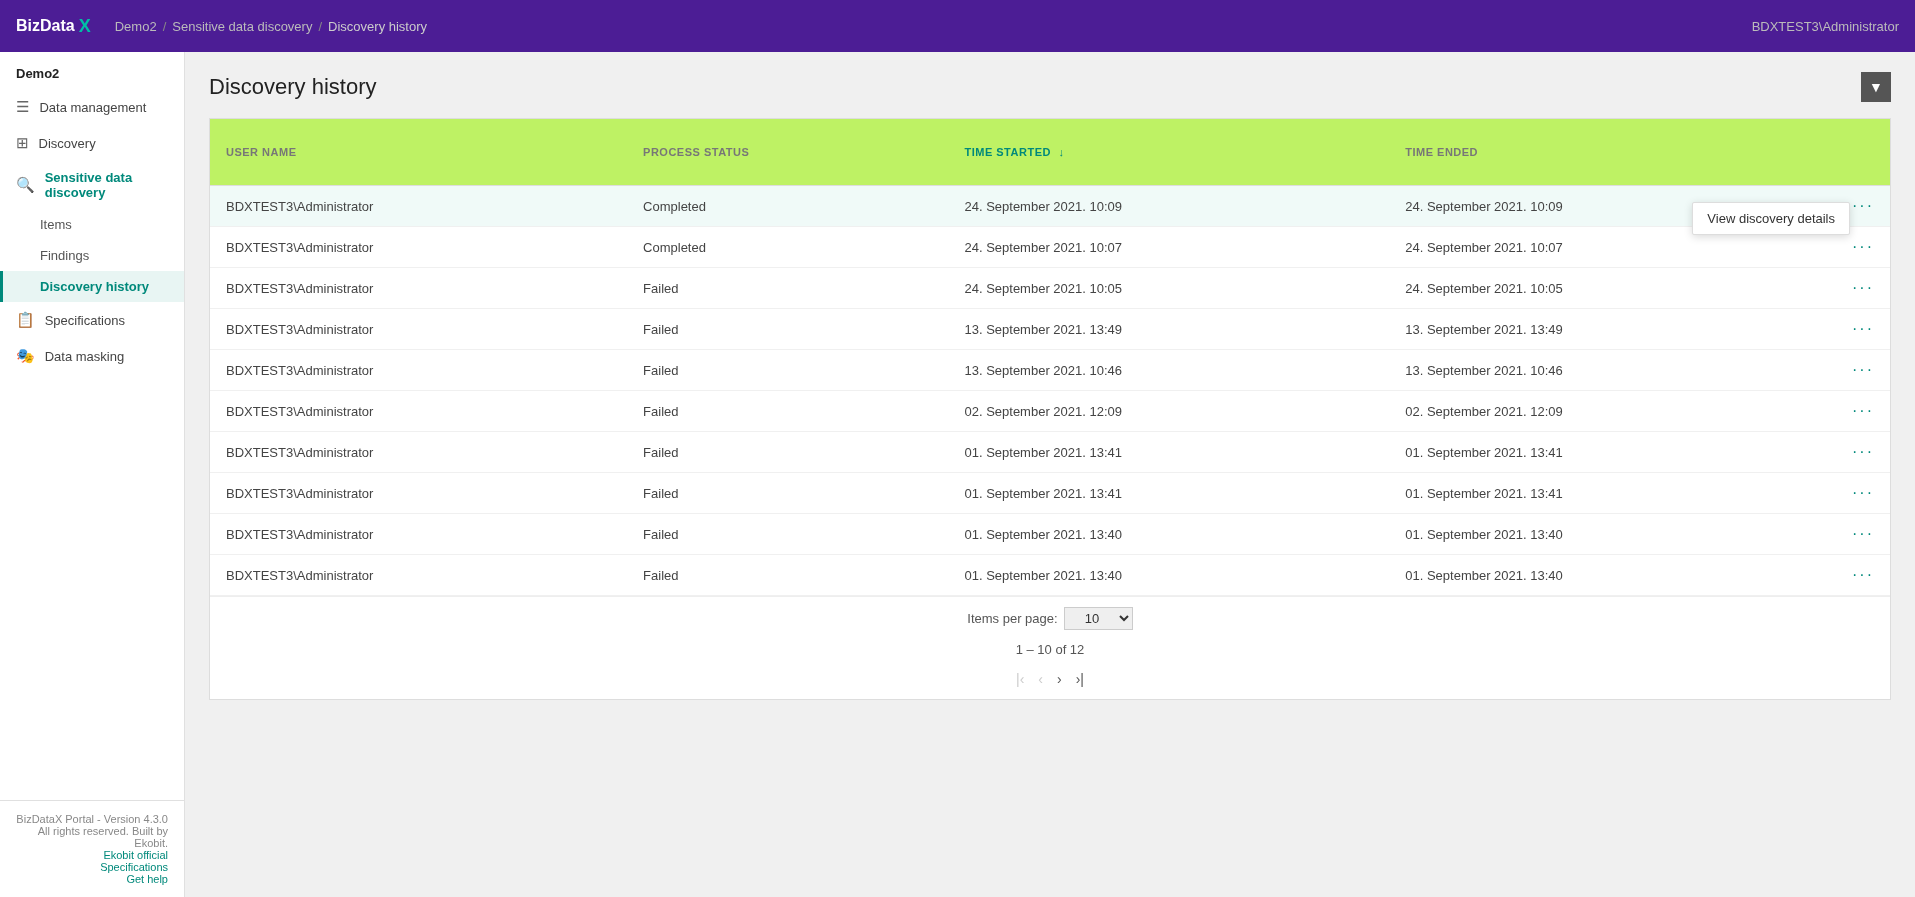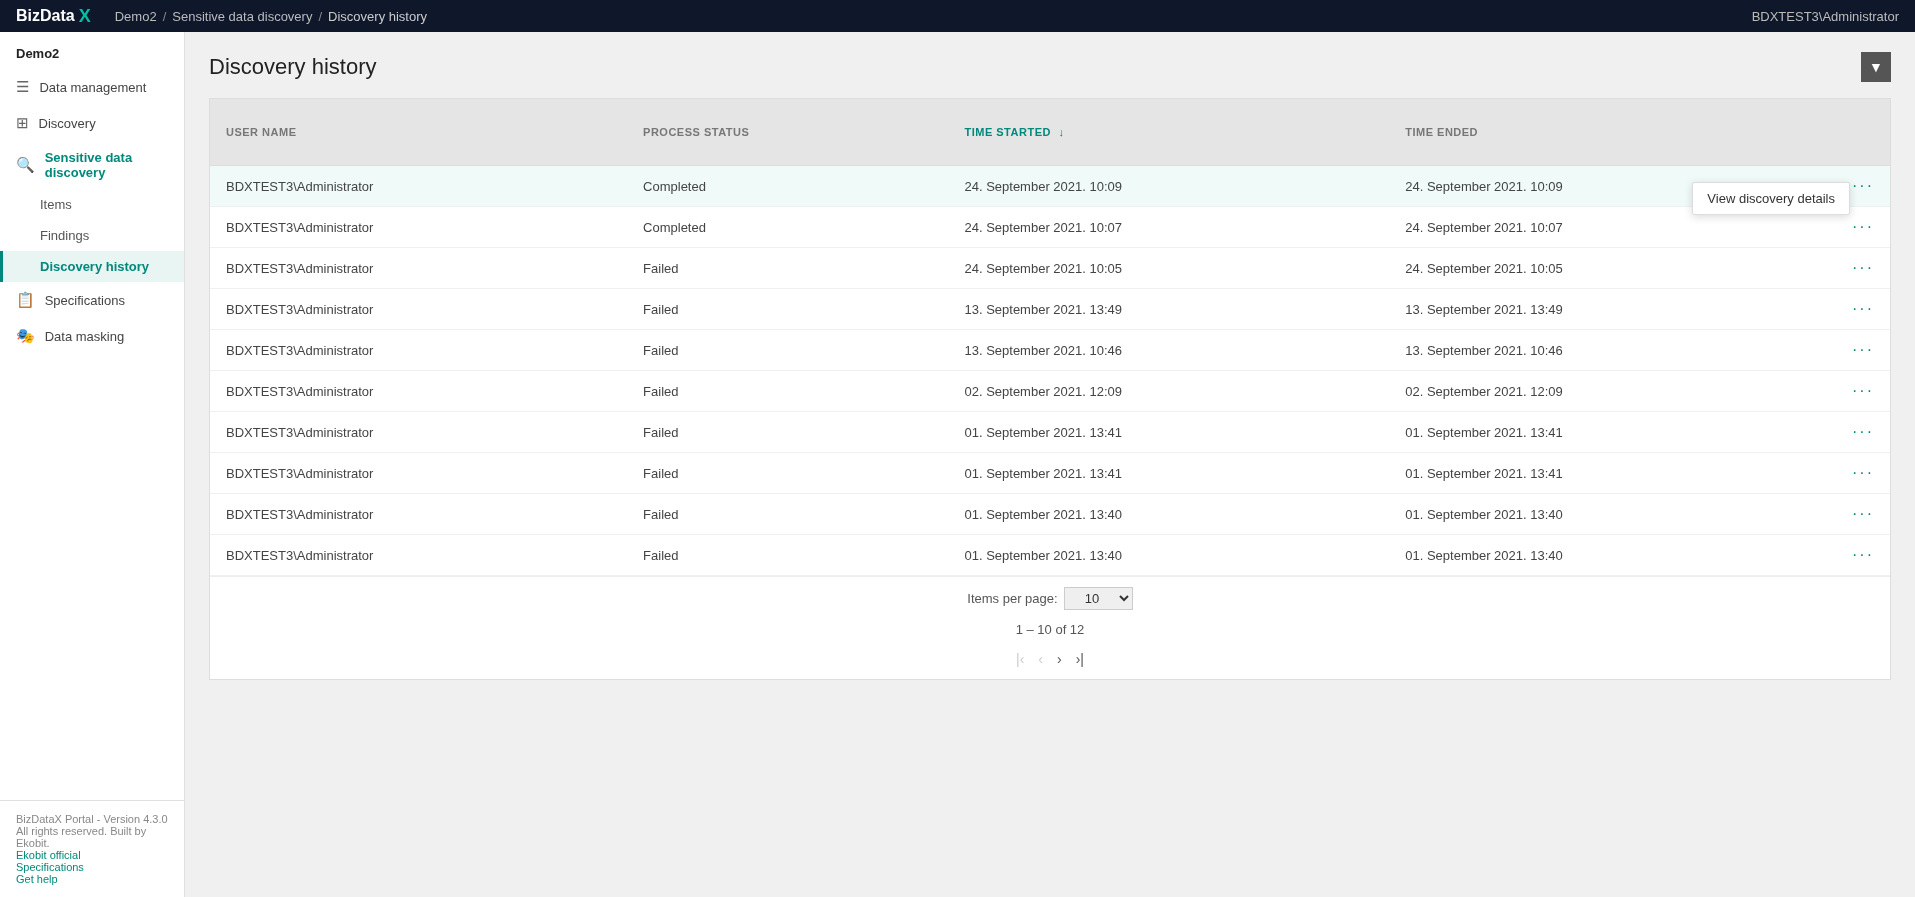--- a/index.html
+++ b/index.html
@@ -1,26 +1,26 @@
 <!DOCTYPE html>
 <html><head>
   <meta charset="utf-8">
   <style>
     * { box-sizing: border-box; margin: 0; padding: 0; }
     body { font-family: Arial, sans-serif; font-size: 13px; background: #f0f0f0; color: #333; display: flex; flex-direction: column; height: 100vh; }
 
     
     .topnav {
-      background: #0f172a;
+      background: #4c1d95;
       color: #ccc;
       display: flex;
       align-items: center;
       justify-content: space-between;
       padding: 0 16px;
-      height: 32px;
+      height: 52px;
       flex-shrink: 0;
     }
     .topnav-left { display: flex; align-items: center; gap: 8px; }
     .logo { display: flex; align-items: center; gap: 4px; margin-right: 16px; }
     .logo-text { color: #fff; font-size: 16px; font-weight: bold; }
     .logo-x { color: #00bfa5; font-size: 18px; font-weight: bold; }
     .breadcrumb { color: #bbb; font-size: 13px; display: flex; align-items: center; gap: 6px; }
     .breadcrumb span { color: #bbb; }
     .breadcrumb .sep { color: #888; }
     .breadcrumb .active { color: #ccc; }
@@ -66,21 +66,21 @@
       font-weight: bold;
       background: #e8f5f3;
       border-left: 3px solid #00897b;
       padding-left: 37px;
     }
     .sidebar-footer {
       margin-top: auto;
       padding: 12px 16px;
       font-size: 11px;
       color: #888;
-      text-align: left;
+      text-align: right;
       border-top: 1px solid #e0e0e0;
     }
     .sidebar-footer a { color: #00897b; text-decoration: none; display: block; }
 
     
     .main { flex: 1; overflow: auto; padding: 20px 24px; background: #f0f0f0; }
     .page-header {
       display: flex;
       align-items: center;
       justify-content: space-between;
@@ -113,21 +113,21 @@
       border-bottom: 1px solid #ddd;
     }
     thead th {
       text-align: left;
       padding: 27px 16px;
       font-size: 11px;
       font-weight: bold;
       color: #777;
       text-transform: uppercase;
       letter-spacing: 0.5px;
-      background: #e5e5e5;
+      background: #bef264;
     }
     thead th.sortable { color: #00897b; cursor: pointer; }
     thead th .sort-arrow { margin-left: 4px; }
     tbody tr {
       border-bottom: 1px solid #f0f0f0;
     }
     tbody tr.highlight { background: #f0faf8; }
     tbody td {
       padding: 11px 16px;
       font-size: 13px;

